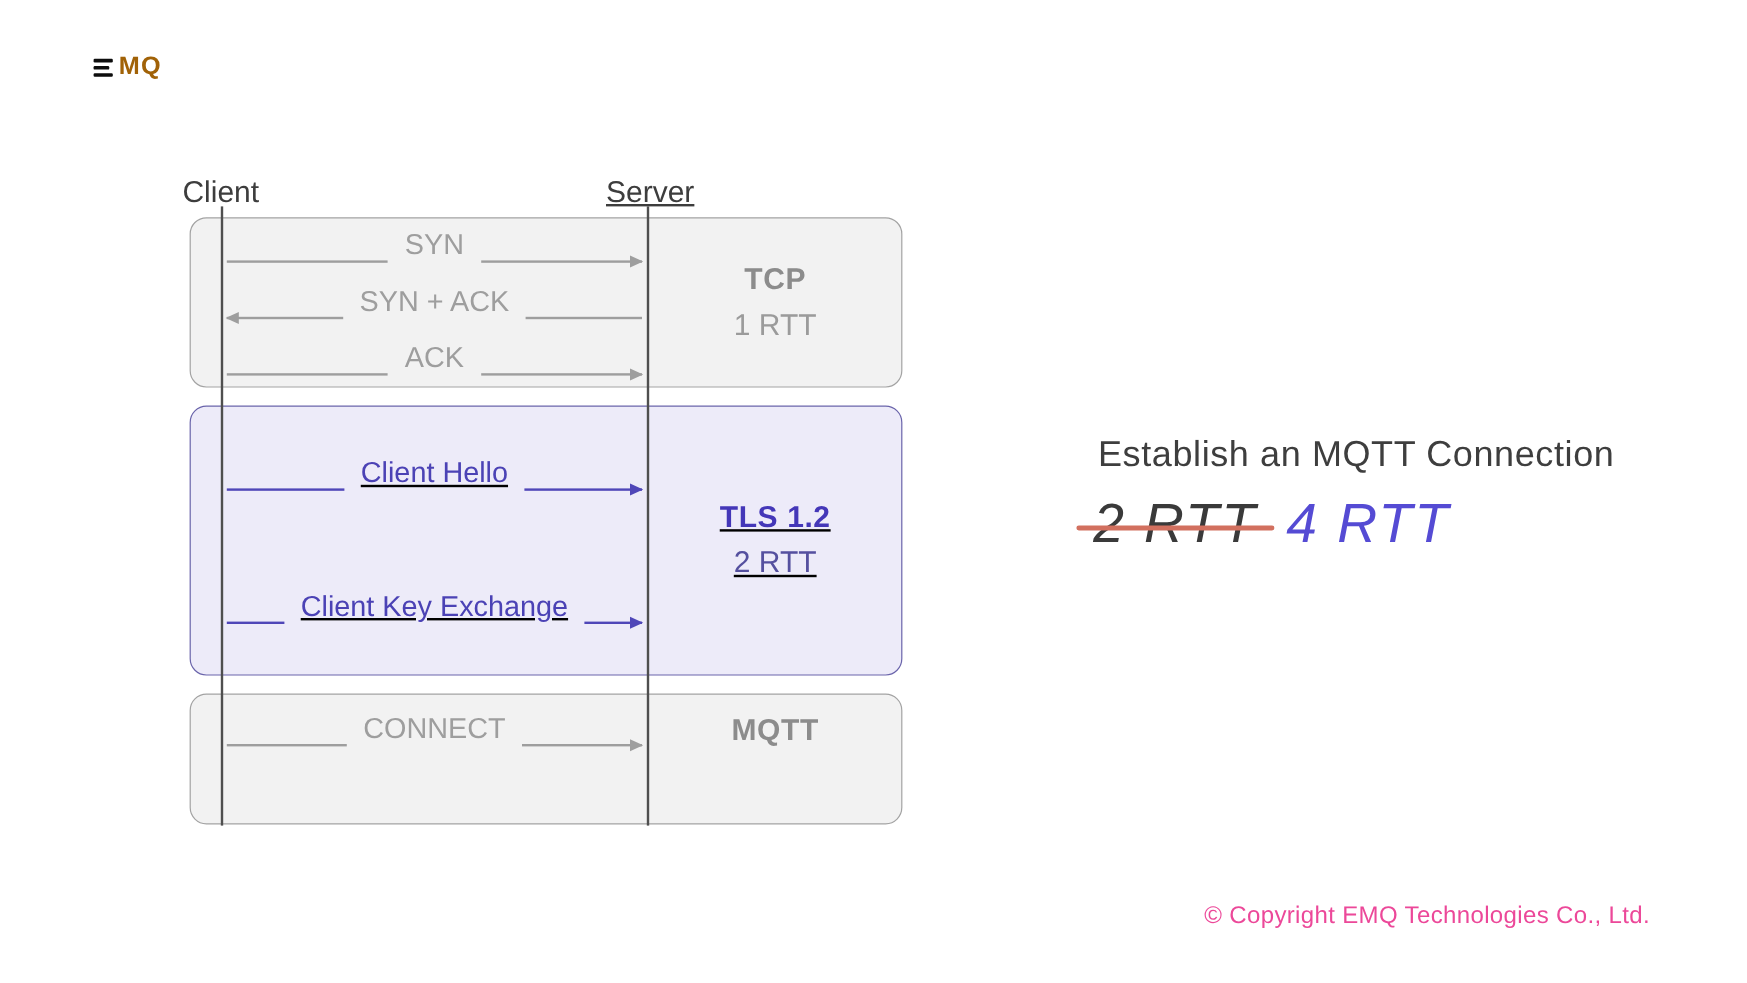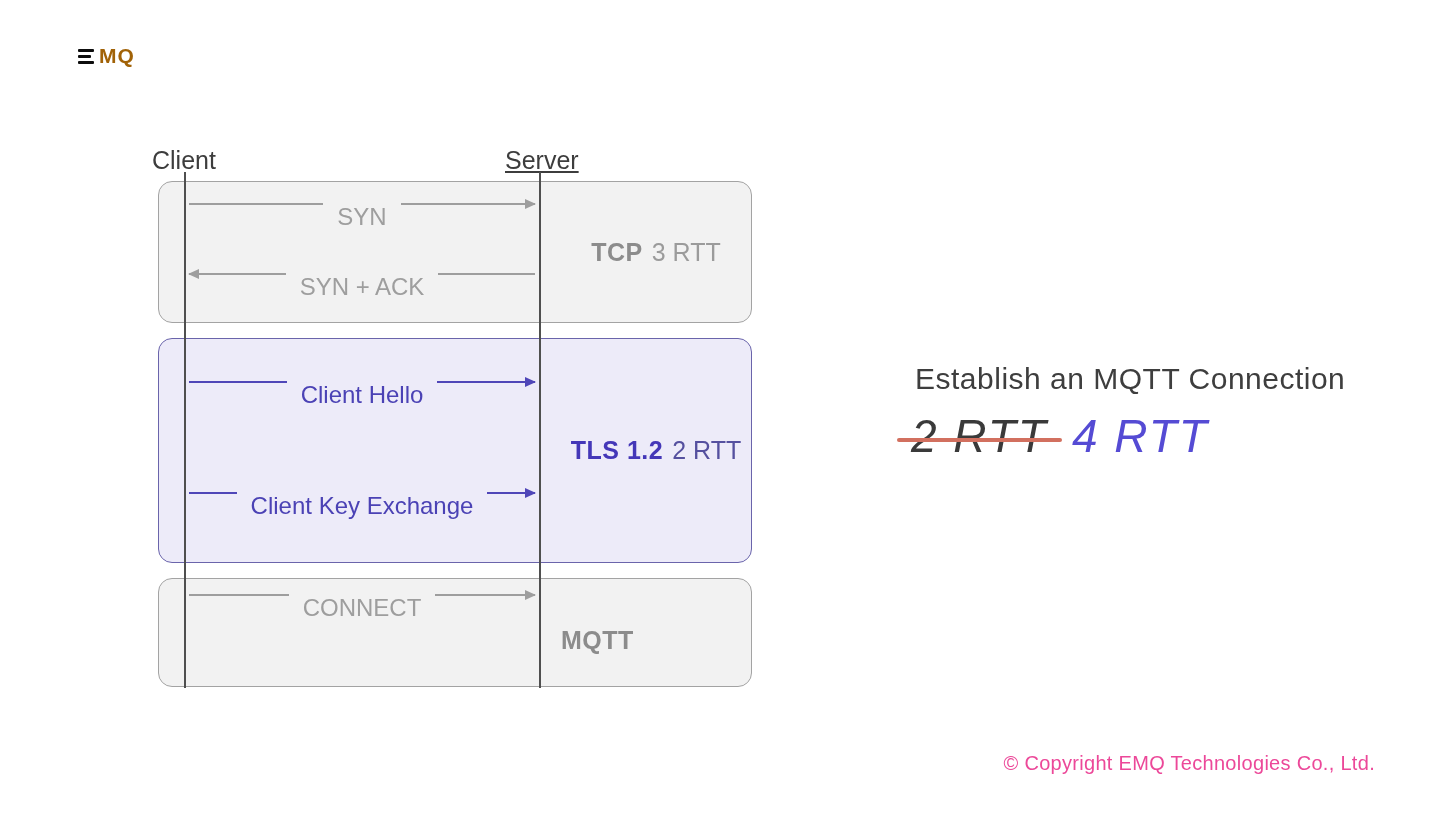--- a/index.html
+++ b/index.html
@@ -29,36 +29,36 @@
   .vline.server-line { left:539px; }
 
   
   .box {
     position:absolute; left:158px; width:594px; display:flex;
     border-radius:14px; z-index:1;
   }
   .box.theme-gray   { --arrow:#9e9e9e; --label:#9e9e9e; --title:#8c8c8c; --subtitle:#9b9b9b;
                       background:#f2f2f2; border:1px solid #a3a3a3; }
   .box.theme-purple { --arrow:#4f46b8; --label:#4b42b5; --title:#4437b8; --subtitle:#55509f;
-                      background:#edebf9; border:1.5px solid #6a64ab; }
+                      background:#edebf9; border:1.5px solid #6a64ab;text-decoration:underline; }
   .box.tcp  { top:181px; height:142px; }
   .box.tls  { top:338px; height:225px; }
   .box.mqtt { top:578px; height:109px; }
 
   .box-left  { width:382px; display:flex; flex-direction:column; justify-content:space-around; }
-  .box-right { flex:1; display:flex; flex-direction:row; justify-content:center;
-               align-items:center; gap:9px;padding-left:20px; }
+  .box-right { flex:1; display:flex; flex-direction:column; justify-content:center;
+               align-items:center; gap:9px; }
   .box.mqtt .box-left  { justify-content:flex-start; padding-top:15px; }
   .box.mqtt .box-right { justify-content:flex-start; padding-top:16px; }
 
   .box-title    { font-size:25px; font-weight:700; color:var(--title); letter-spacing:0.5px; }
   .box-subtitle { font-size:25px; color:var(--subtitle); }
 
   
-  .arrow-row { display:flex; align-items:flex-start; padding:0 6px 0 30px; height:28px; }
+  .arrow-row { display:flex; align-items:flex-end; padding:0 6px 0 30px; height:28px; }
   .msg-label { padding:0 14px; font-size:24px; white-space:nowrap; color:var(--label); }
   .seg { position:relative; flex:1; height:2px; background:var(--arrow); }
   .dir-right .seg-b::after {
     content:""; position:absolute; right:-1px; top:50%; transform:translateY(-50%);
     width:0; height:0; border-top:5px solid transparent; border-bottom:5px solid transparent;
     border-left:11px solid var(--arrow);
   }
   .dir-left .seg-a::before {
     content:""; position:absolute; left:-1px; top:50%; transform:translateY(-50%);
     width:0; height:0; border-top:5px solid transparent; border-bottom:5px solid transparent;
@@ -105,24 +105,29 @@
       <div class="arrow-row dir-right">
         <span class="seg seg-a"></span>
         <span class="msg-label">SYN</span>
         <span class="seg seg-b"></span>
       </div>
       <div class="arrow-row dir-left">
         <span class="seg seg-a"></span>
         <span class="msg-label">SYN + ACK</span>
         <span class="seg seg-b"></span>
       </div>
+      <div class="arrow-row dir-right">
+        <span class="seg seg-a"></span>
+        <span class="msg-label">ACK</span>
+        <span class="seg seg-b"></span>
+      </div>
     </div>
     <div class="box-right">
       <div class="box-title">TCP</div>
-      <div class="box-subtitle">3 RTT</div>
+      <div class="box-subtitle">1 RTT</div>
     </div>
   </div>
 
   <div class="box tls theme-purple">
     <div class="box-left">
       <div class="arrow-row dir-right">
         <span class="seg seg-a"></span>
         <span class="msg-label">Client Hello</span>
         <span class="seg seg-b"></span>
       </div>

